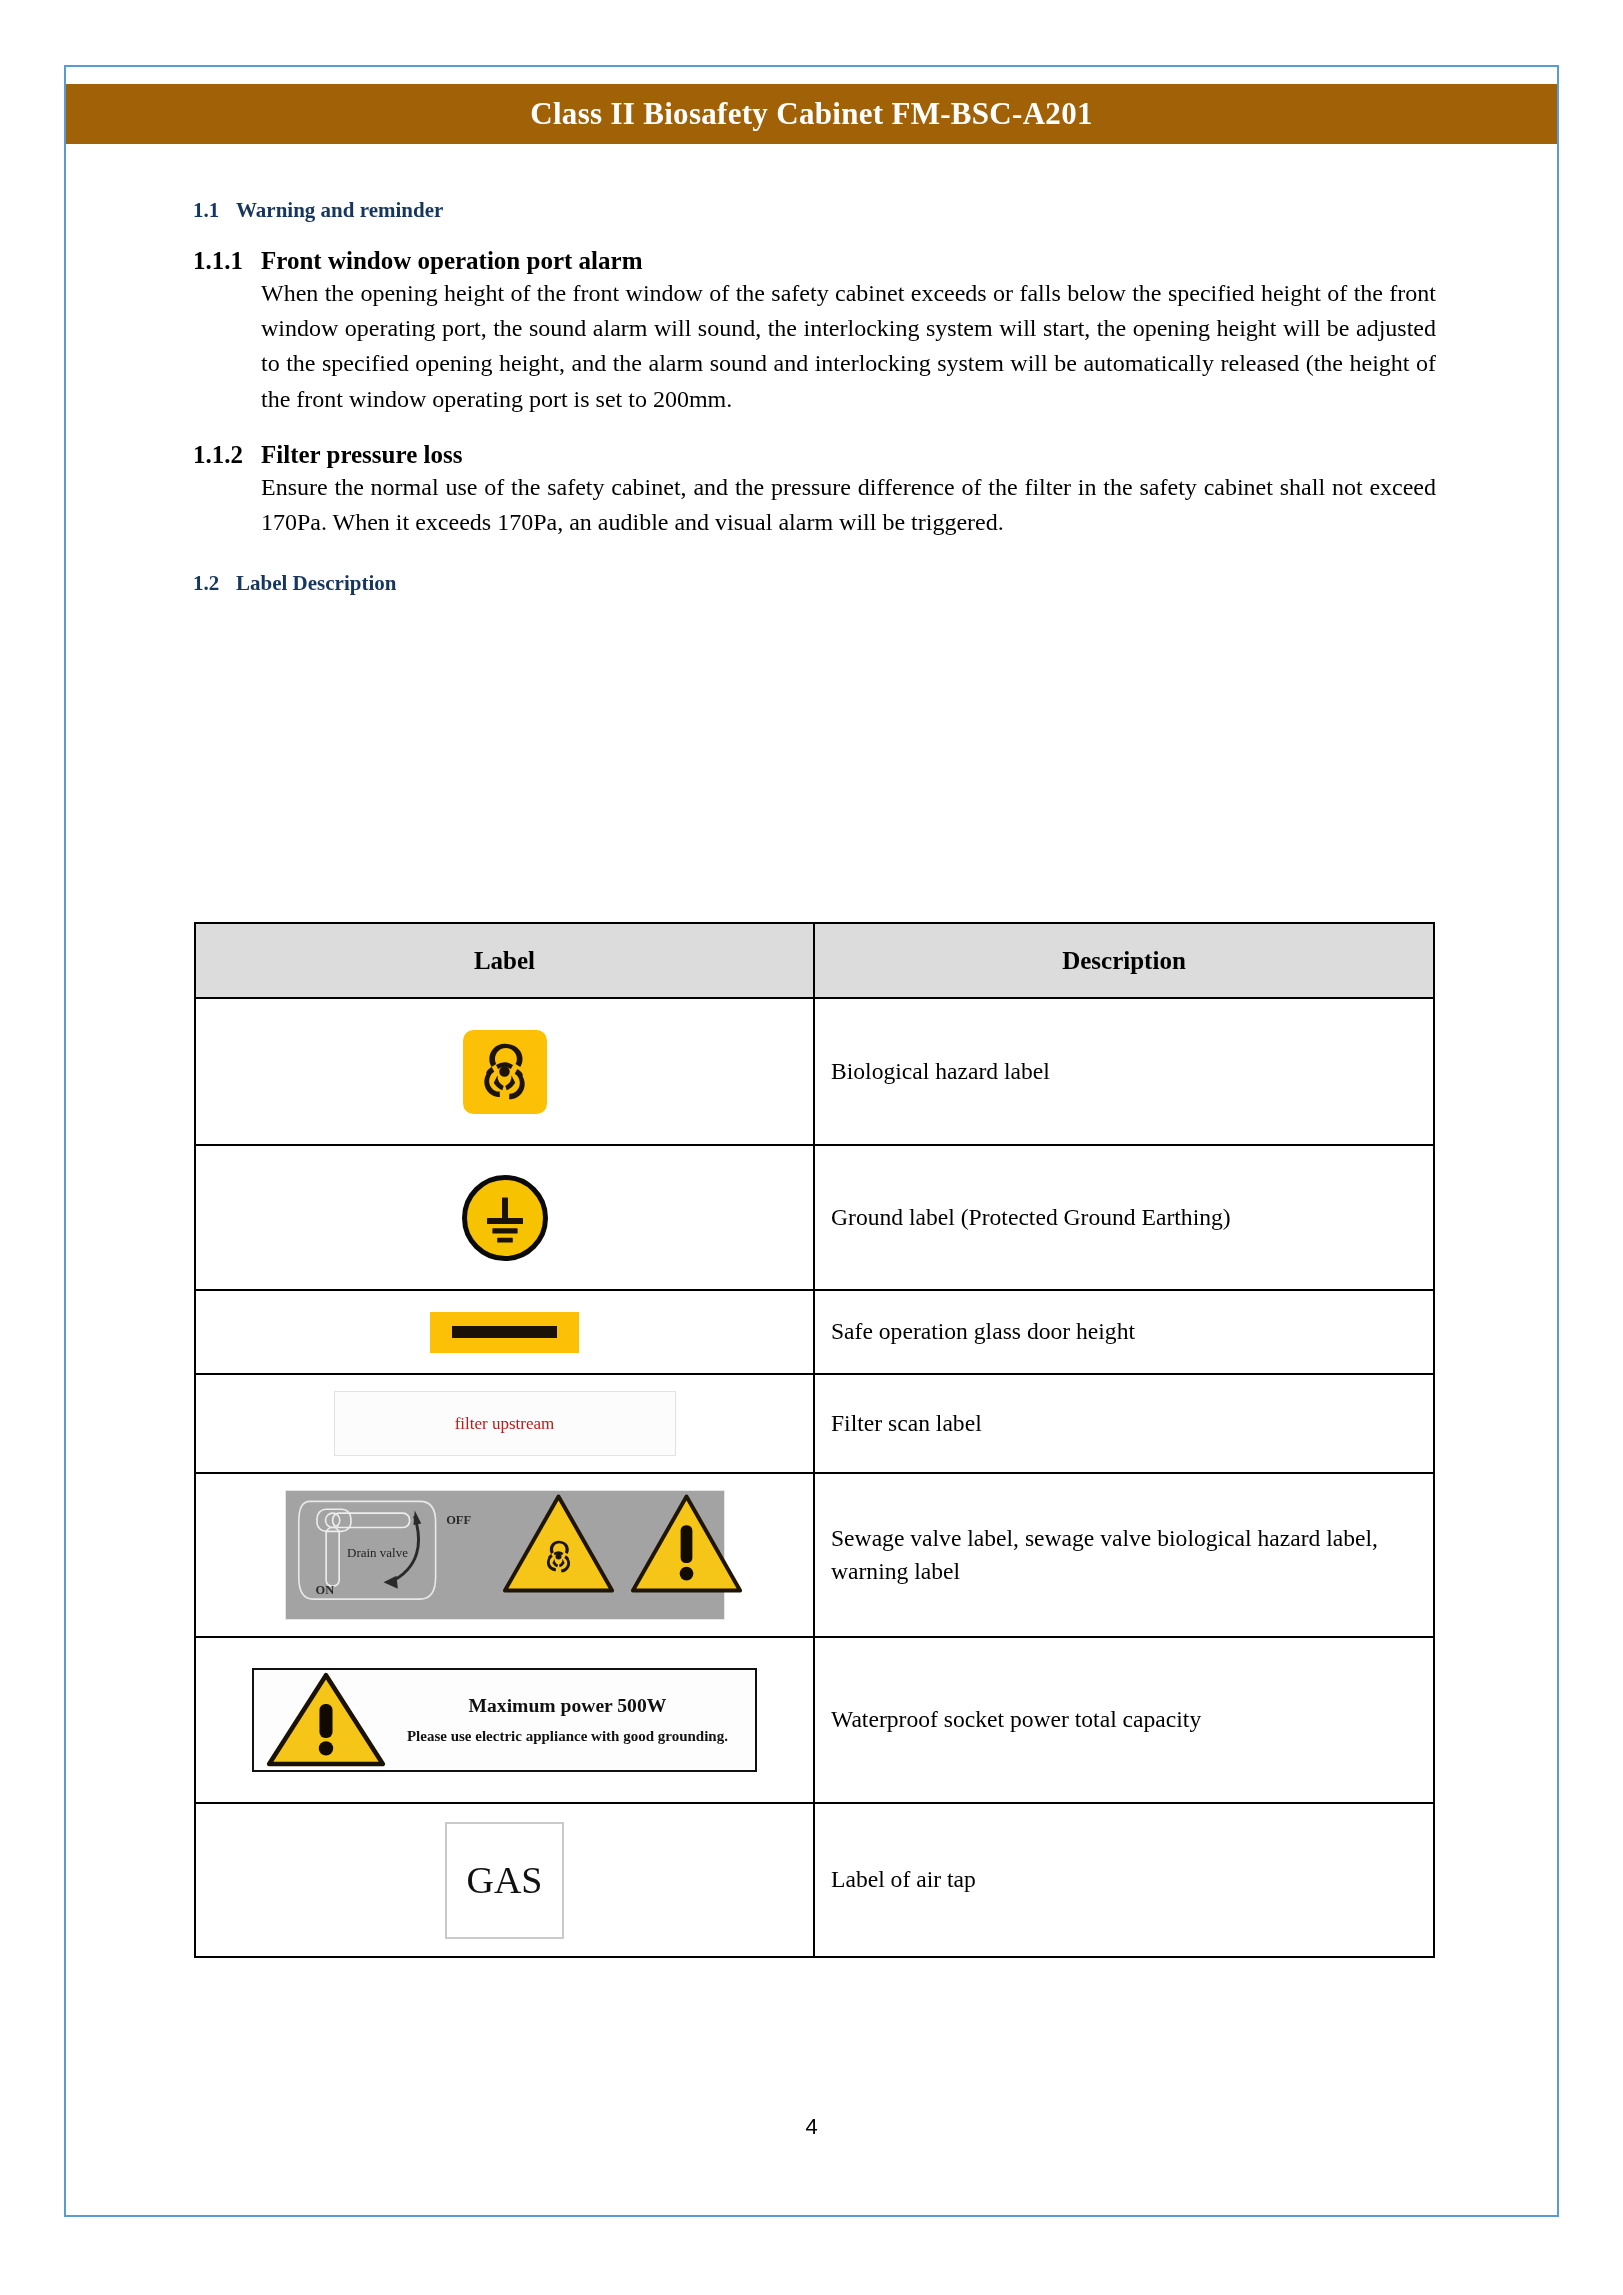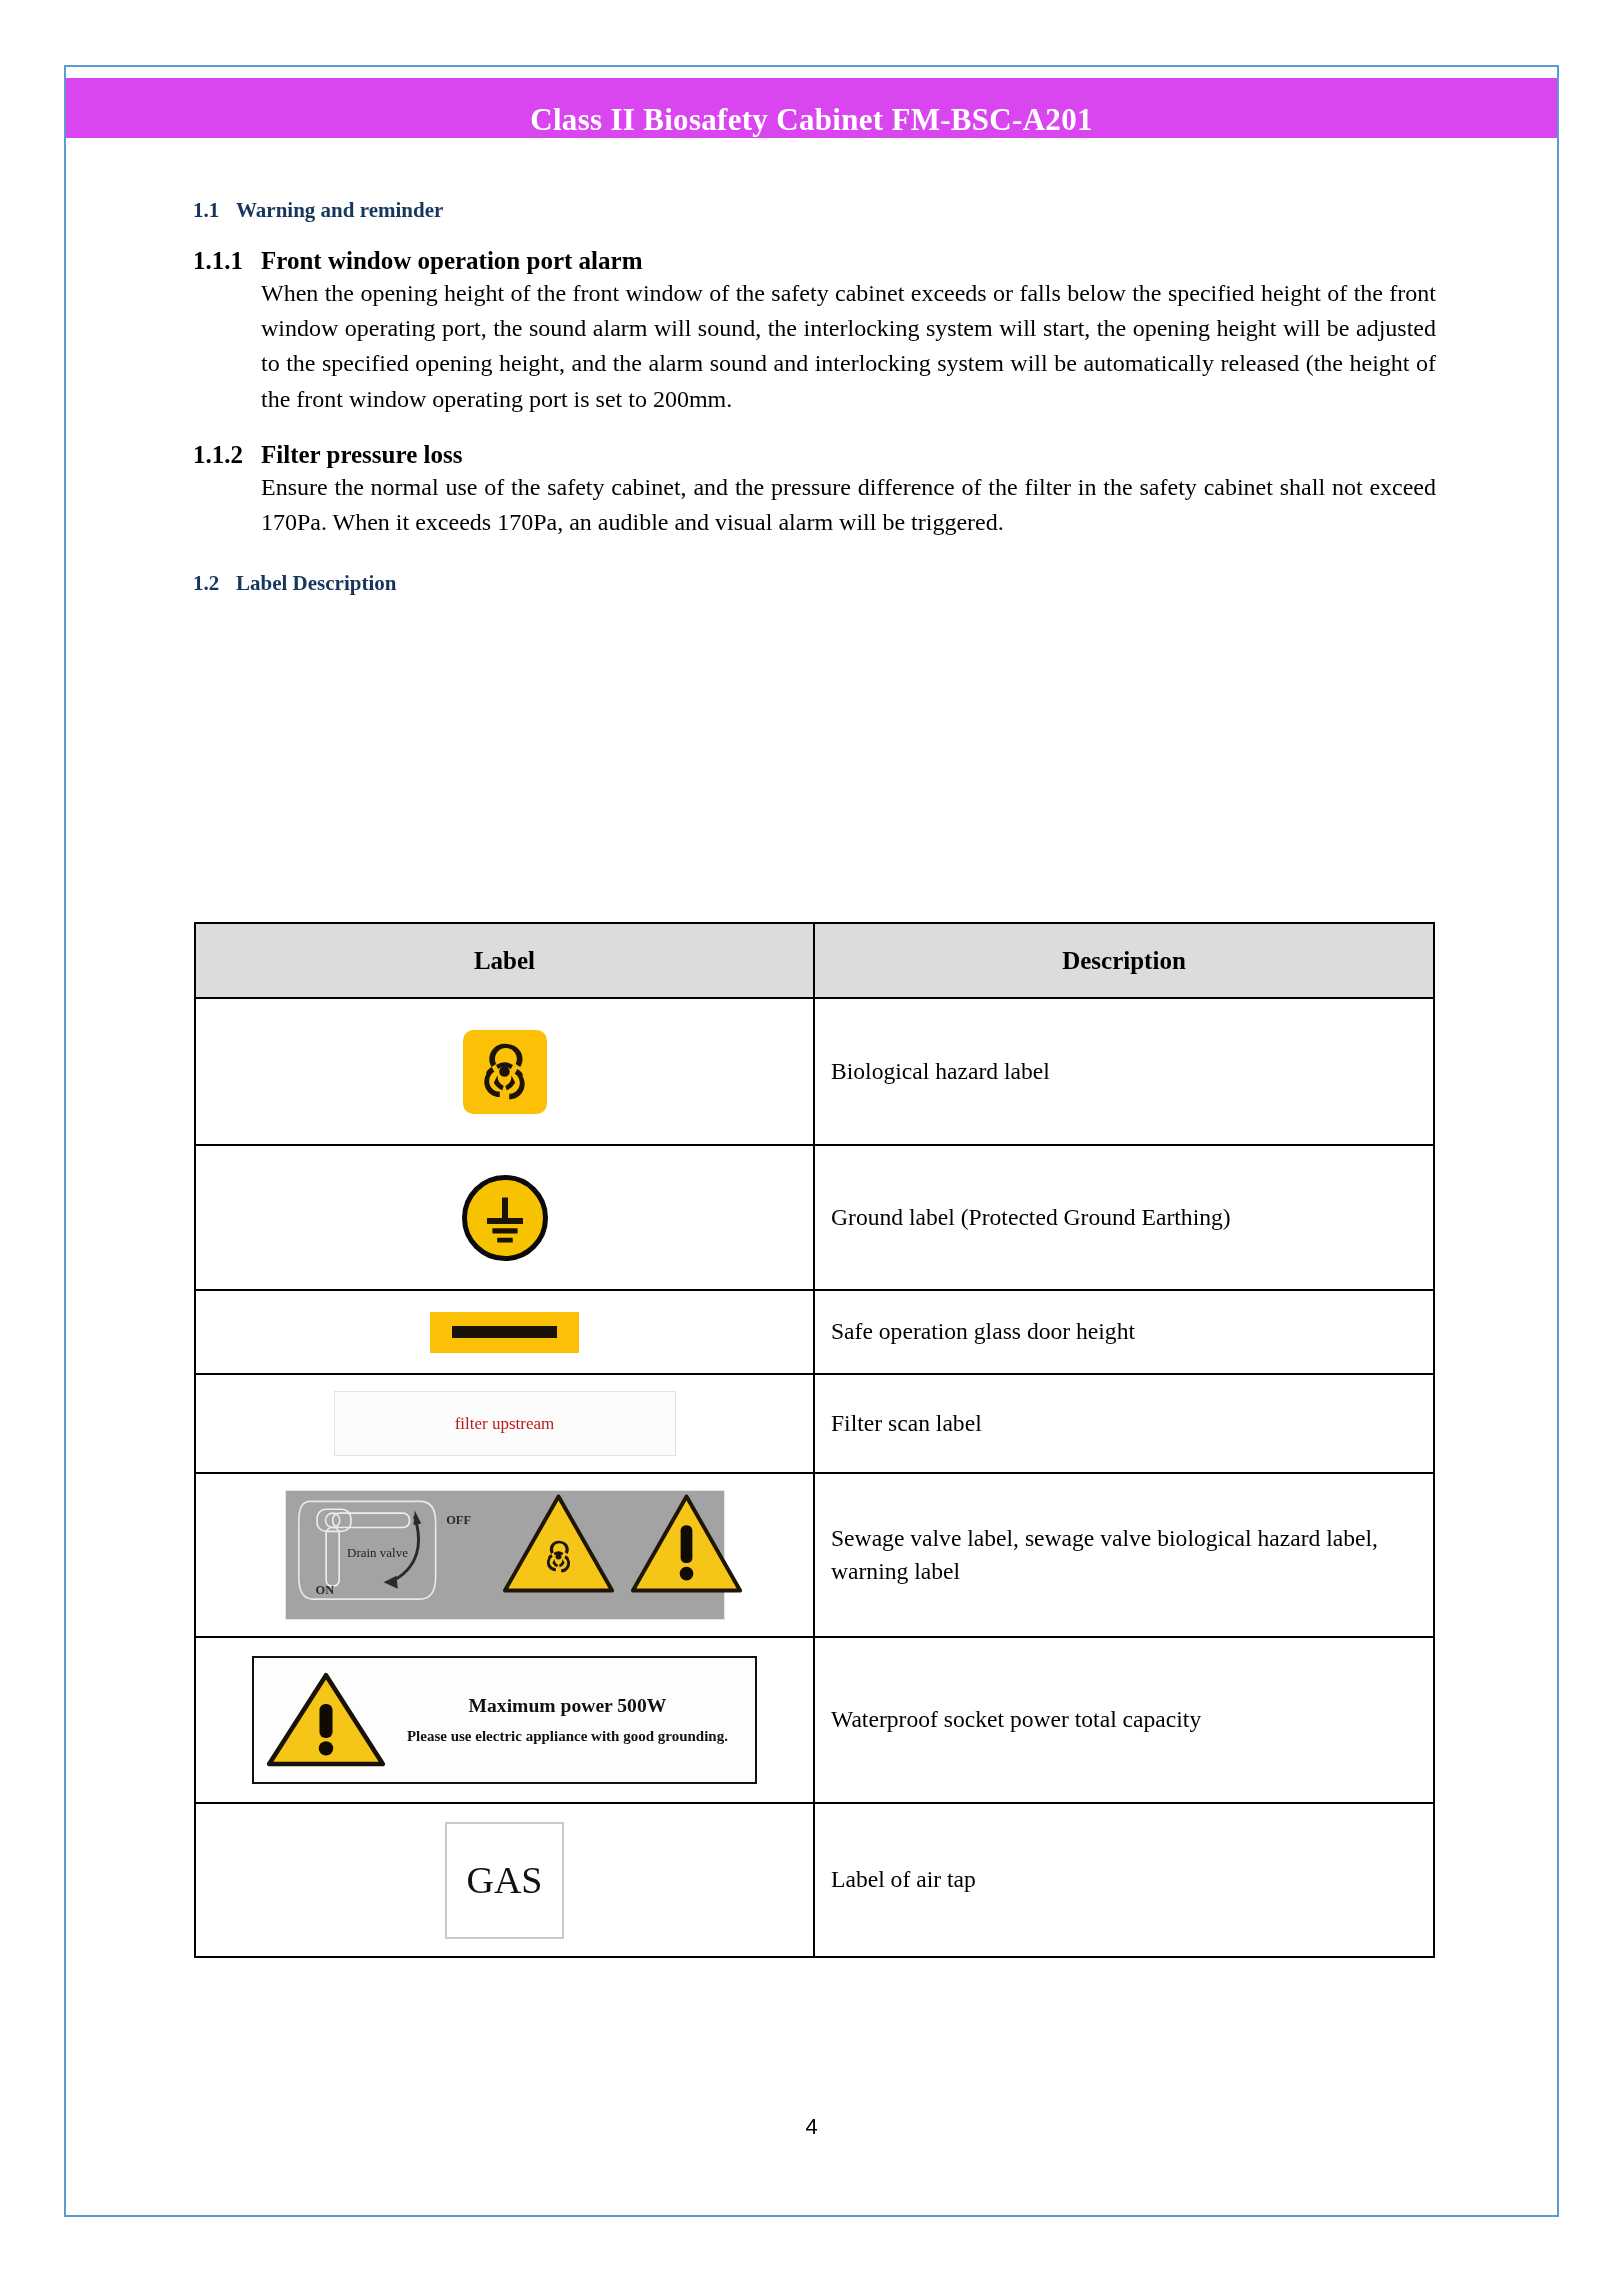--- a/index.html
+++ b/index.html
@@ -23,26 +23,26 @@
     width: 1495px;
     height: 2152px;
     border: 2px solid #5b9bd5;
     box-sizing: border-box;
   }
 
   
   .title-bar {
     position: absolute;
     left: 66px;
-    top: 78px;
+    top: 84px;
     width: 1491px;
     height: 60px;
-    background: #d946ef;
+    background: #a16207;
     display: flex;
-    align-items: flex-end;
+    align-items: center;
     justify-content: center;
   }
   .title-bar .title-text {
     color: #ffffff;
     font-size: 31px;
     font-weight: bold;
     letter-spacing: 0.3px;
     font-family: "Liberation Serif", serif;
   }
 
@@ -218,21 +218,21 @@
   .valve-diagram .lbl-drain {
     position: absolute;
     left: 55px; top: 54px;
     font-size: 13px;
     color: #232323;
     font-family: Liberation Serif, serif;
   }
 
   
   .power-plate {
-    width: 505px; height: 128px;
+    width: 505px; height: 104px;
     border: 2.6px solid #111111;
     background: #fdfdfd;
     display: flex; align-items: center;
     box-sizing: border-box;
     padding: 0 10.5px;
   }
   .power-text {
     flex: 1;
     text-align: center;
     padding-left: 3.9px;

